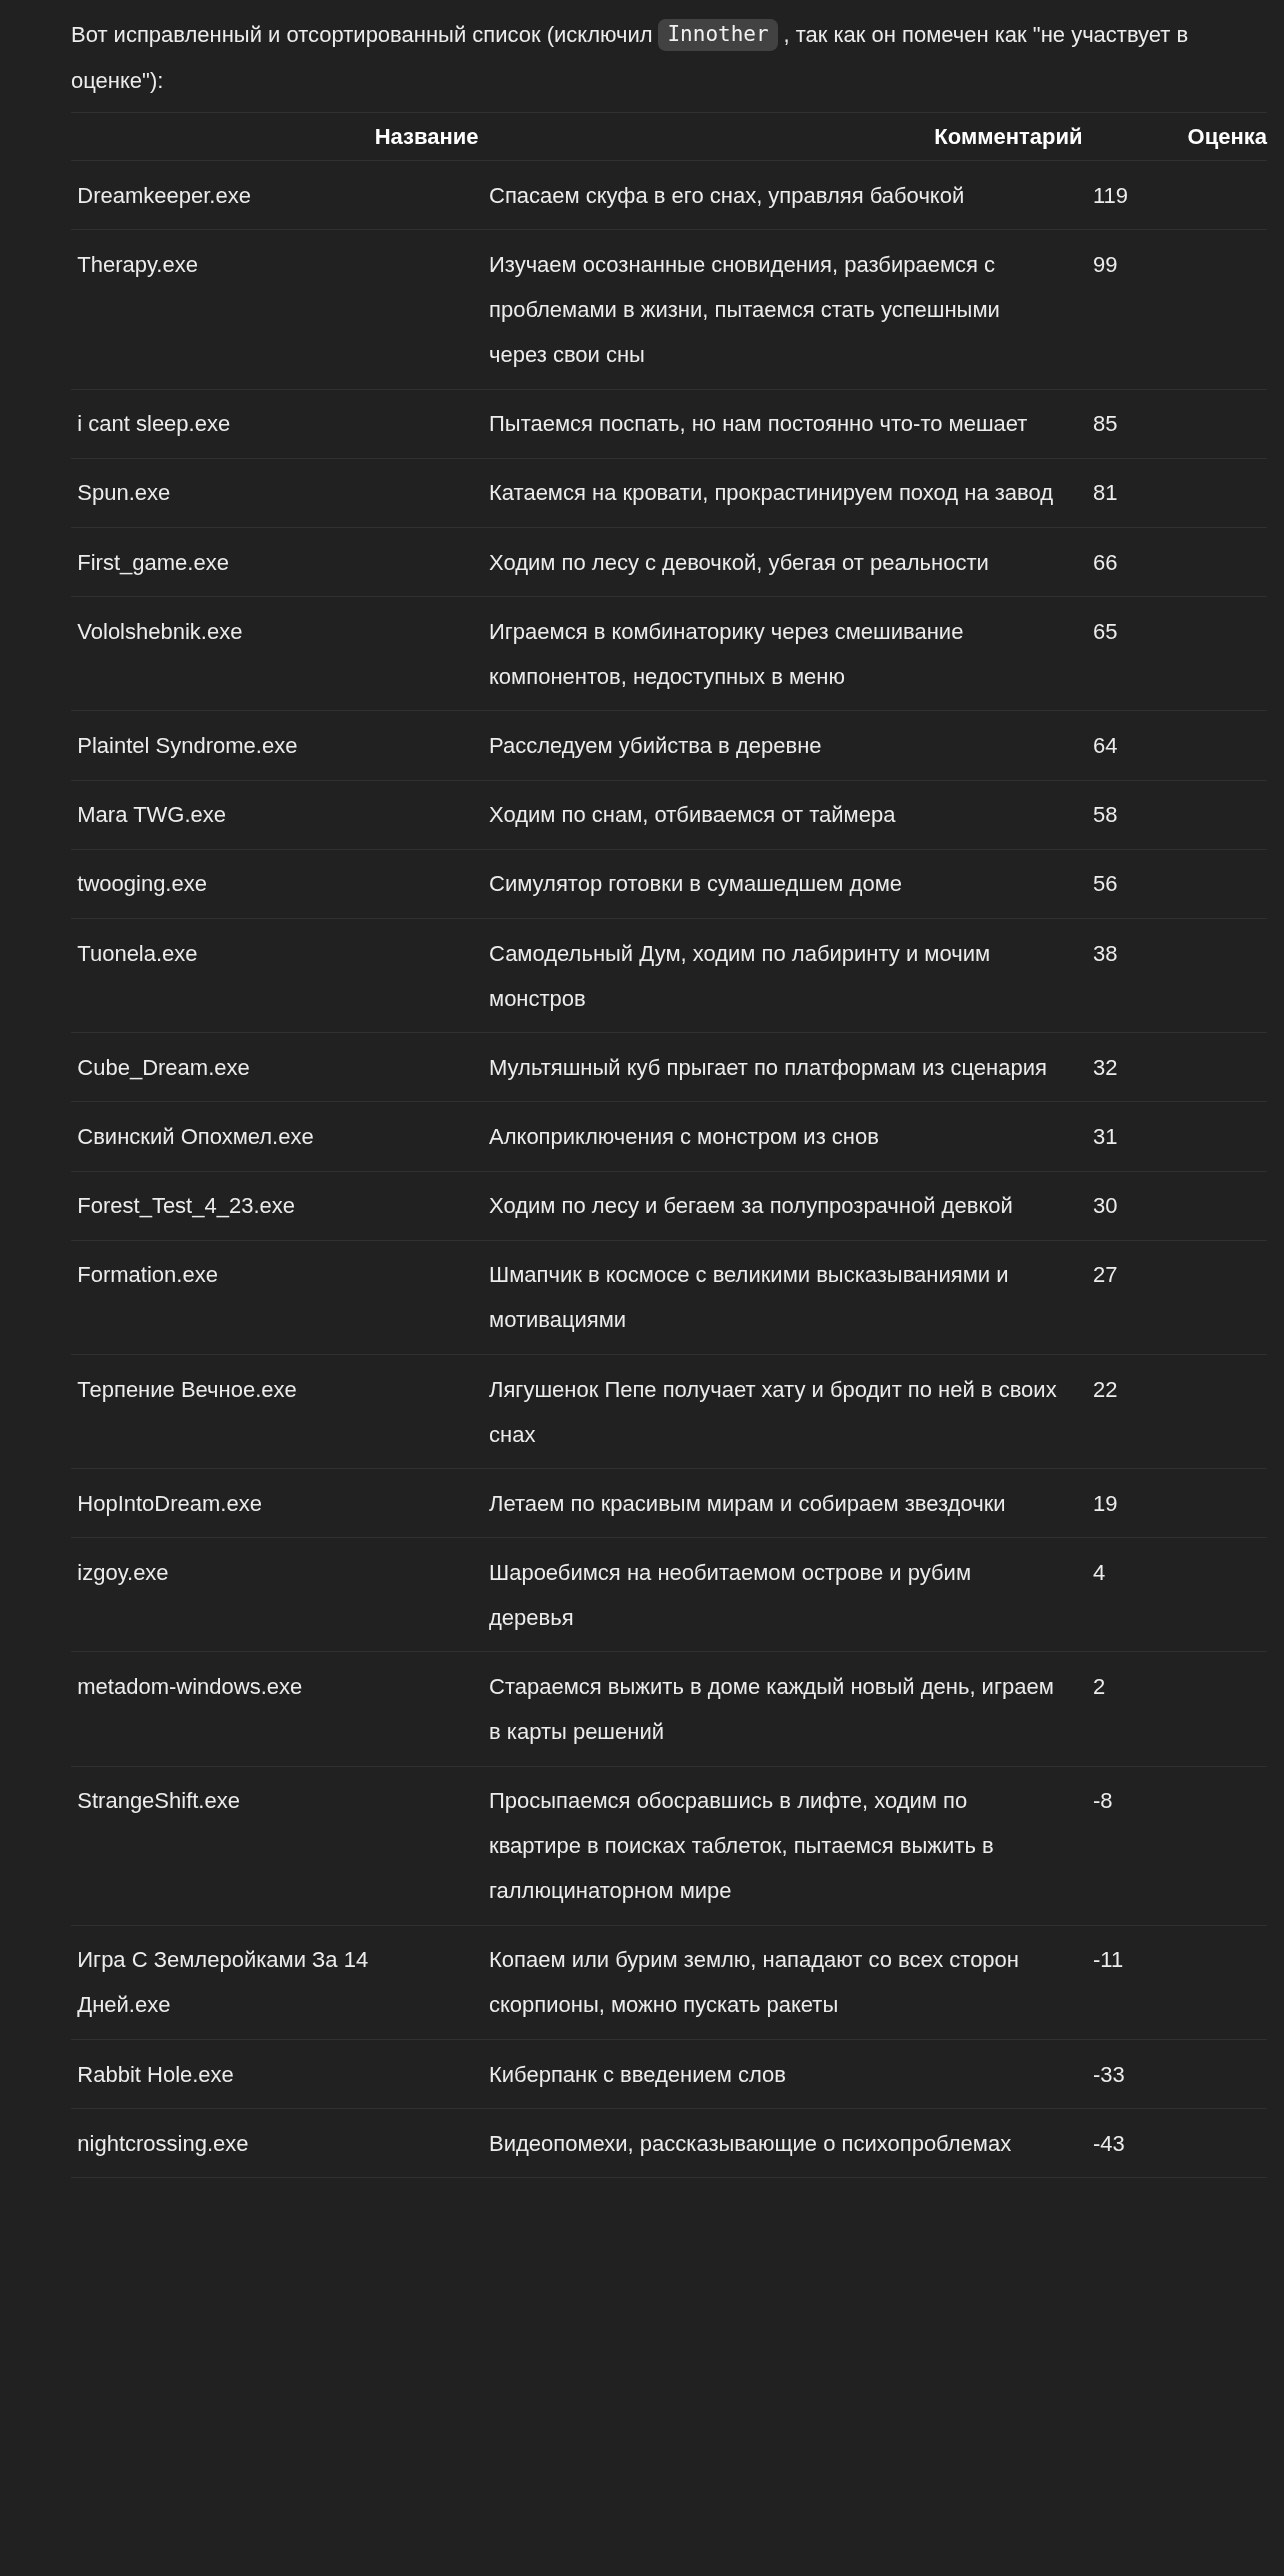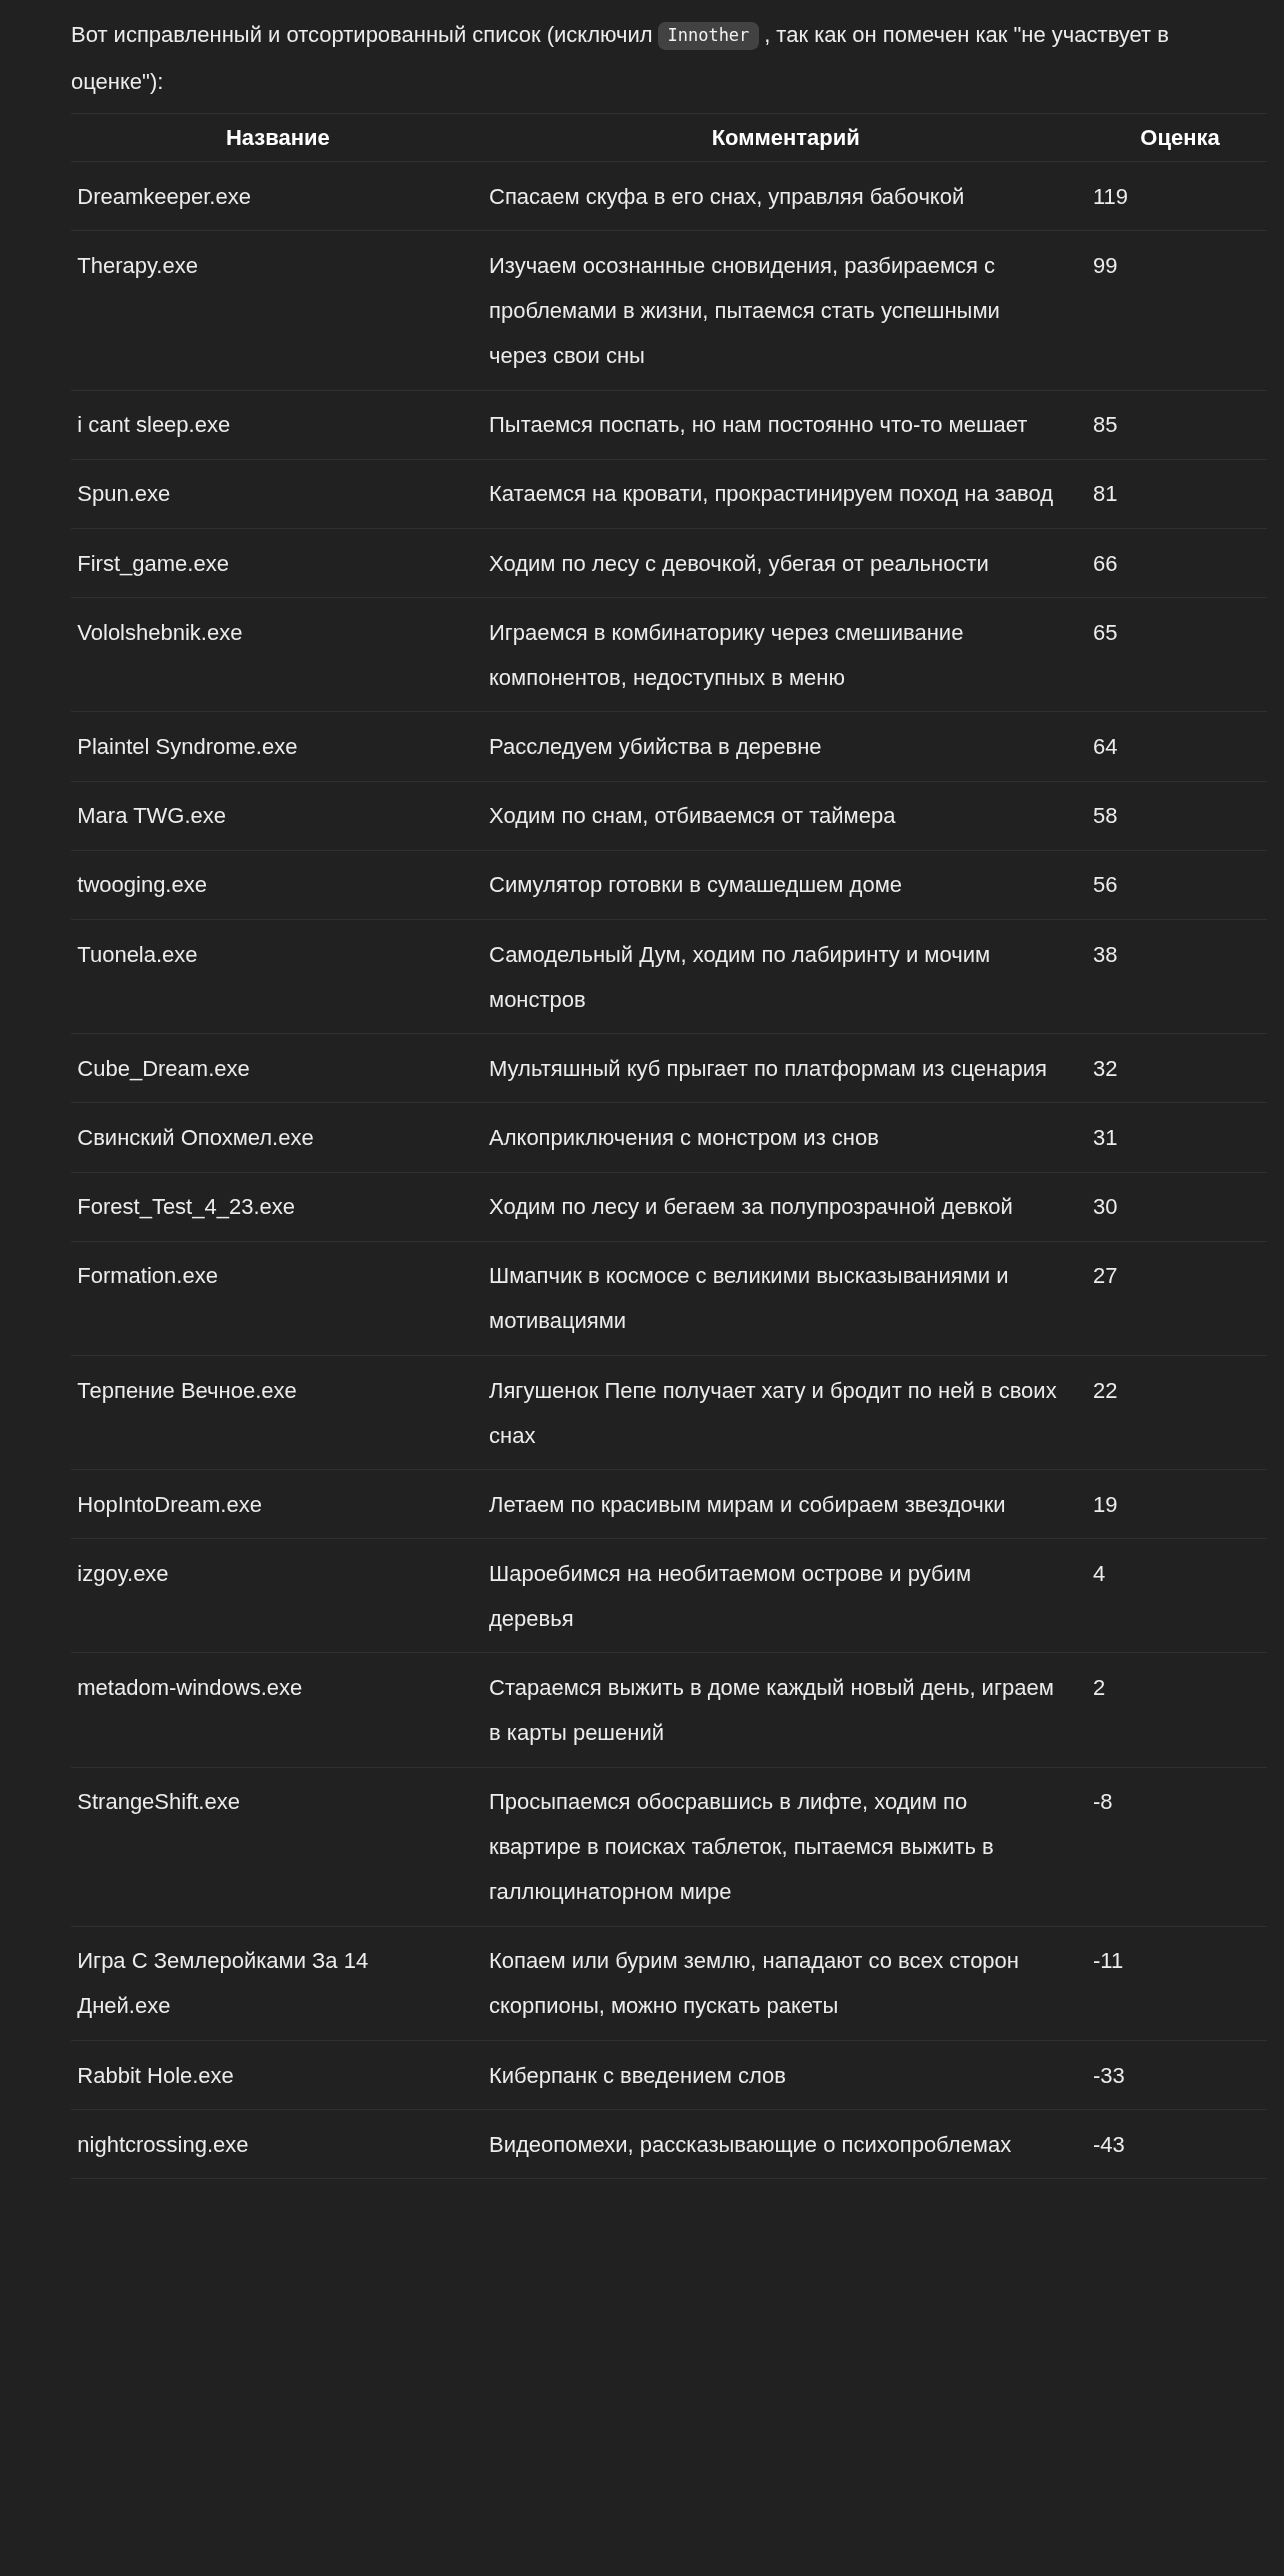--- a/index.html
+++ b/index.html
@@ -19,37 +19,37 @@
     -webkit-font-smoothing:antialiased;
   }
   .wrap{padding:11.6px 17px 0 71px;}
   .intro{
     margin:0 0 9.5px 0;
     line-height:45px;
     color:var(--text);
   }
   .code-chip{
     font-family:"DejaVu Sans Mono","Liberation Mono",monospace;
-    font-size:17px;
+    font-size:21px;
     background:var(--code-bg);
     color:#f1f1f1;
     padding:3.2px 9.5px 4.2px;
     border-radius:7.4px;
     margin:0 5.3px;
     white-space:nowrap;
   }
   table{
     width:100%;
     border-collapse:collapse;
     table-layout:fixed;
   }
   col.c1{width:418px;}
   col.c2{width:604px;}
   thead th{
-    text-align:center;
+    text-align:right;
     font-weight:700;
     color:#ffffff;
     line-height:45px;
     padding:1.1px 10.5px 1.1px 0;
     border-top:1.1px solid var(--divider);
     border-bottom:1.1px solid var(--divider);
   }
   tbody td{
     vertical-align:top;
     line-height:45px;

